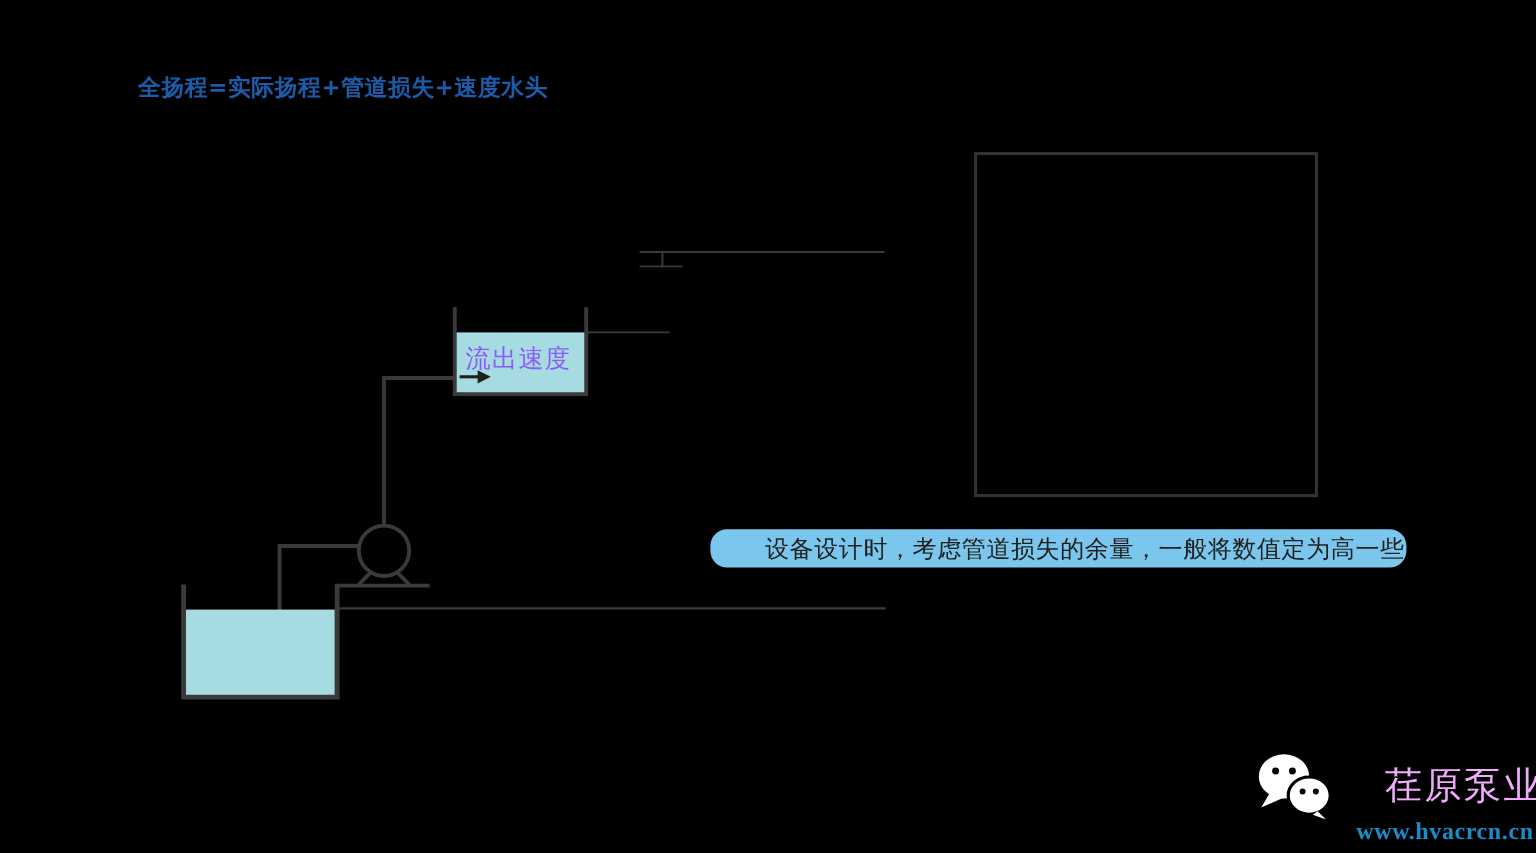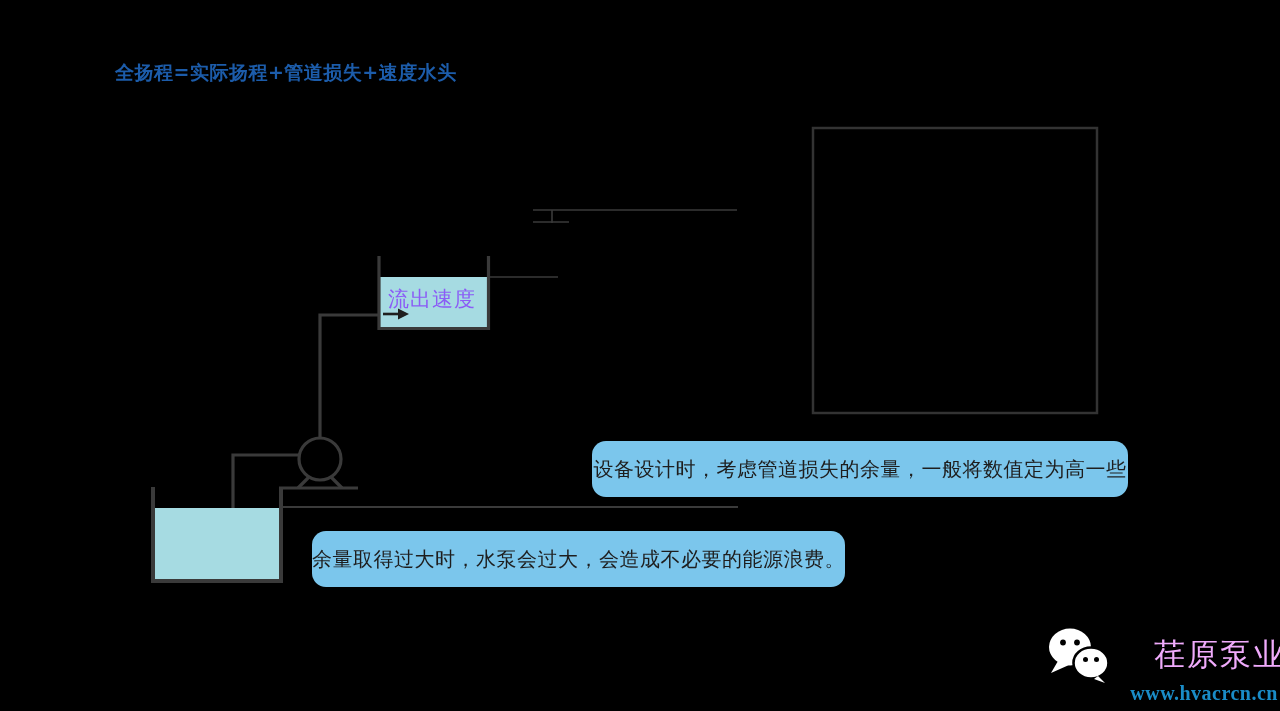--- a/index.html
+++ b/index.html
@@ -32,28 +32,29 @@
     width: 96px;
     font-size: 21px;
     color: #8b5cf6;
     letter-spacing: 1px;
     white-space: nowrap;
   }
 
   .callout {
     background: #7bc6ec;
     border-radius: 14px;
-    height: 56px;
+    height: 32px;
     display: flex;
     align-items: center;
     justify-content: center;
     font-size: 20px;
     color: #1e1e1e;
     letter-spacing: 0.5px;
     white-space: nowrap;
+    padding-left: 44px;
   }
   .callout-1 { left: 592px; top: 441px; width: 536px; }
   .callout-2 { left: 312px; top: 531px; width: 533px; }
 
   .footer-brand {
     left: 1114px; top: 634px;
     font-size: 31px;
     color: #f0abfc;
     letter-spacing: 2px;
     white-space: nowrap;
@@ -115,21 +116,20 @@
 
     <path d="M153 487 L153 581 L281 581 L281 487" fill="none" stroke="#3a3a3a" stroke-width="4"></path>
 
     <line x1="281" y1="507" x2="738" y2="507" stroke="#3a3a3a" stroke-width="2"></line>
   </svg>
 
   <div class="abs outflow-label">流出速度</div>
 
   <div class="abs callout callout-1">设备设计时，考虑管道损失的余量，一般将数值定为高一些</div>
 
-  <div class="abs callout callout-2">余量取得过大时，水泵会过大，会造成不必要的能源浪费。</div>
 
   <div class="abs wechat-icon-box">
     <svg width="64" height="56" viewBox="0 0 64 56">
       <g>
         <ellipse cx="22" cy="20" rx="21" ry="18.5" fill="#ffffff"></ellipse>
         <polygon points="10,34 3,46 21,38" fill="#ffffff"></polygon>
         <circle cx="15" cy="15.5" r="2.9" fill="#000000"></circle>
         <circle cx="29" cy="15.5" r="2.9" fill="#000000"></circle>
         <ellipse cx="43" cy="36" rx="17.5" ry="15.5" fill="#ffffff" stroke="#000000" stroke-width="2.6"></ellipse>
         <polygon points="50,49 57,56 46,52" fill="#ffffff"></polygon>

